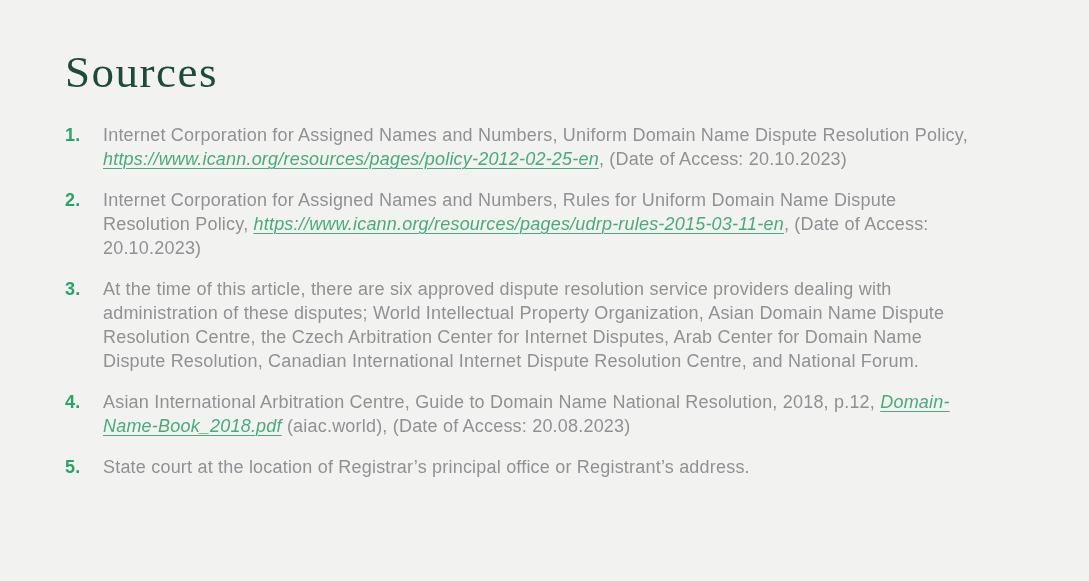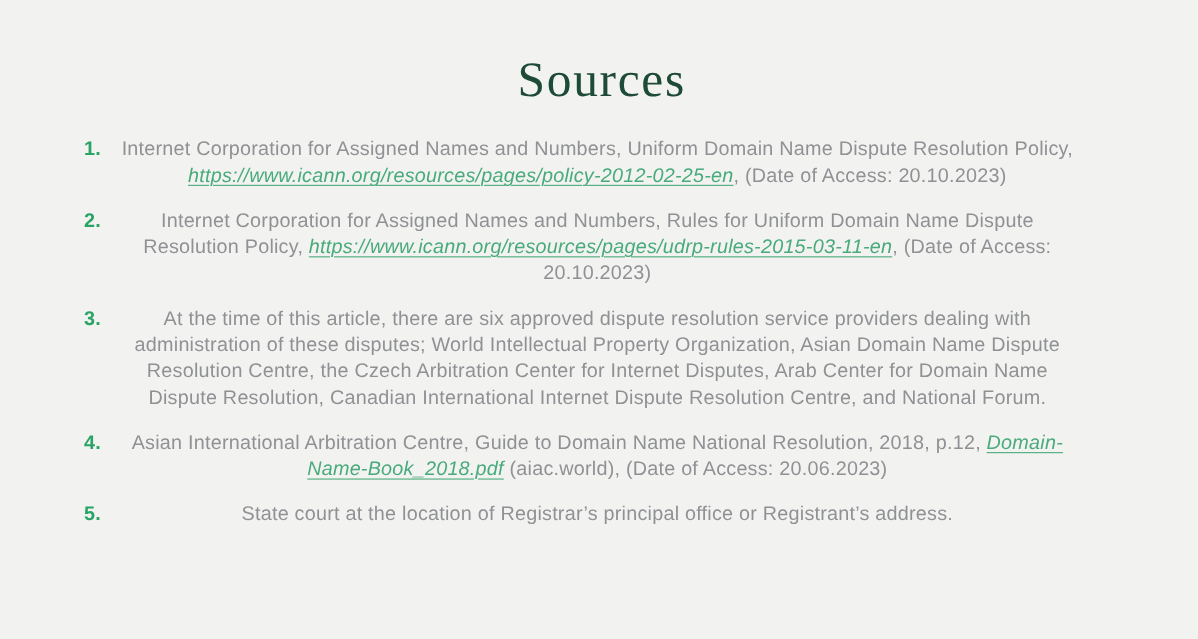--- a/index.html
+++ b/index.html
@@ -16,21 +16,20 @@
     overflow: hidden;
   }
   body {
     background: var(--background);
     font-family: "Liberation Sans", sans-serif;
   }
   .slide {
     width: 1089px;
     height: 581px;
     padding: 50px 60px 0 65px;
-    text-align: center;
   }
   .page-title {
     font-family: "Liberation Serif", serif;
     font-weight: 400;
     font-size: 45px;
     line-height: 1;
     letter-spacing: 1.5px;
     color: var(--title);
     margin-bottom: 28px;
   }
@@ -83,20 +82,20 @@
       <div class="source-item">
         <span class="source-number">2.</span>
         <p class="source-text"><span>Internet Corporation for Assigned Names and Numbers, Rules for Uniform Domain Name Dispute Resolution Policy, </span><a class="source-link" href="#">https://www.icann.org/resources/pages/udrp-rules-2015-03-11-en</a><span>, (Date of Access: 20.10.2023)</span></p>
       </div>
       <div class="source-item">
         <span class="source-number">3.</span>
         <p class="source-text"><span>At the time of this article, there are six approved dispute resolution service providers dealing with administration of these disputes; World Intellectual Property Organization, Asian Domain Name Dispute Resolution Centre, the Czech Arbitration Center for Internet Disputes, Arab Center for Domain Name Dispute Resolution, Canadian International Internet Dispute Resolution Centre, and National Forum.</span></p>
       </div>
       <div class="source-item">
         <span class="source-number">4.</span>
-        <p class="source-text"><span>Asian International Arbitration Centre, Guide to Domain Name National Resolution, 2018, p.12, </span><a class="source-link" href="#">Domain-Name-Book_2018.pdf</a><span> (aiac.world), (Date of Access: 20.06.2023)</span></p>
+        <p class="source-text"><span>Asian International Arbitration Centre, Guide to Domain Name National Resolution, 2018, p.12, </span><a class="source-link" href="#">Domain-Name-Book_2018.pdf</a><span> (aiac.world), (Date of Access: 20.08.2023)</span></p>
       </div>
       <div class="source-item">
         <span class="source-number">5.</span>
         <p class="source-text"><span>State court at the location of Registrar’s principal office or Registrant’s address.</span></p>
       </div>
     </div>
 </div>
 
 </body></html>

